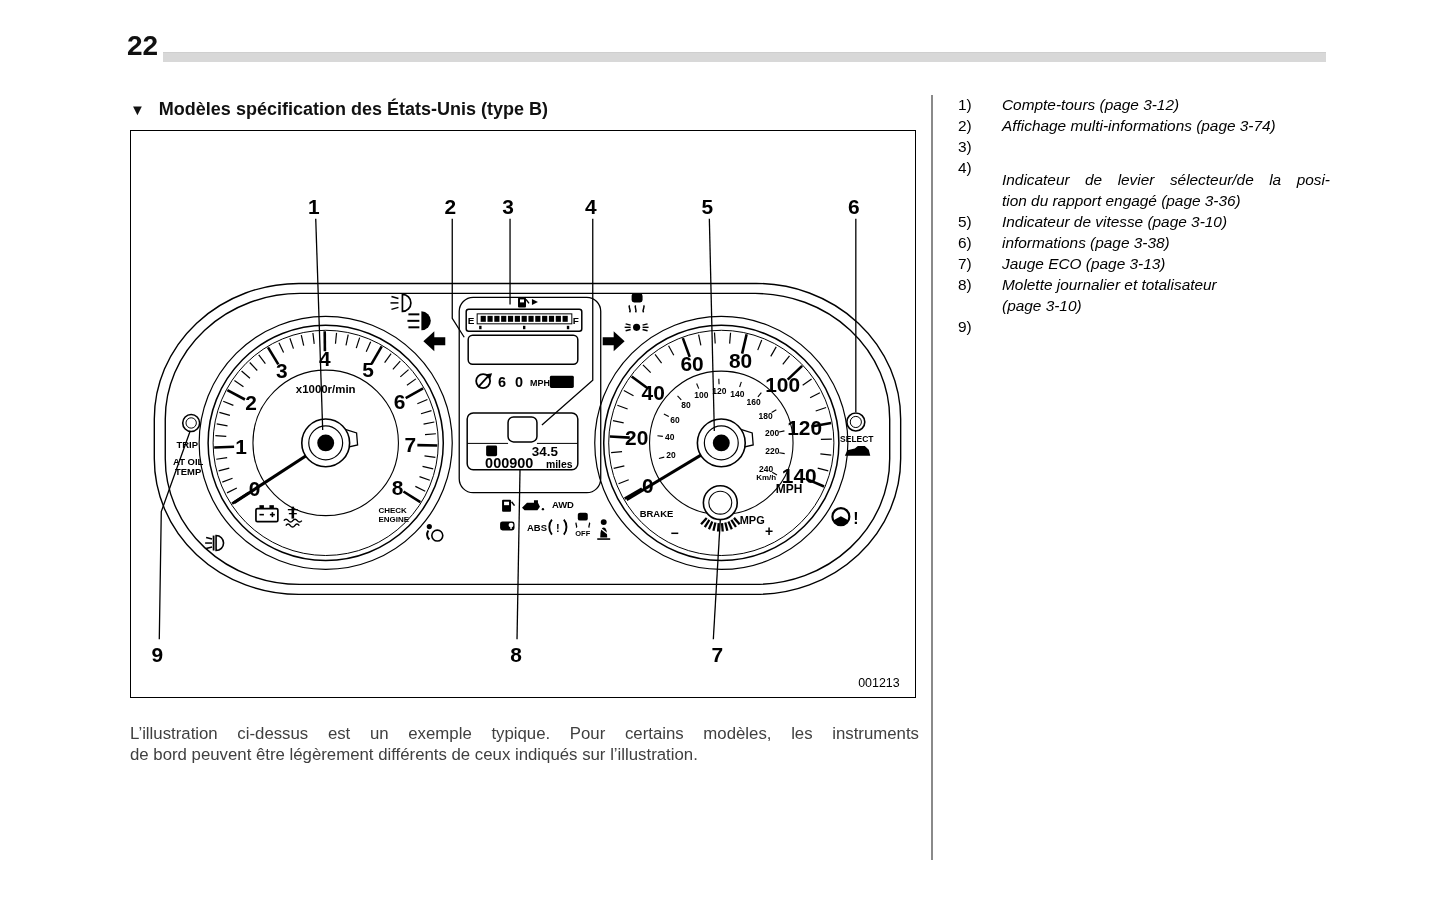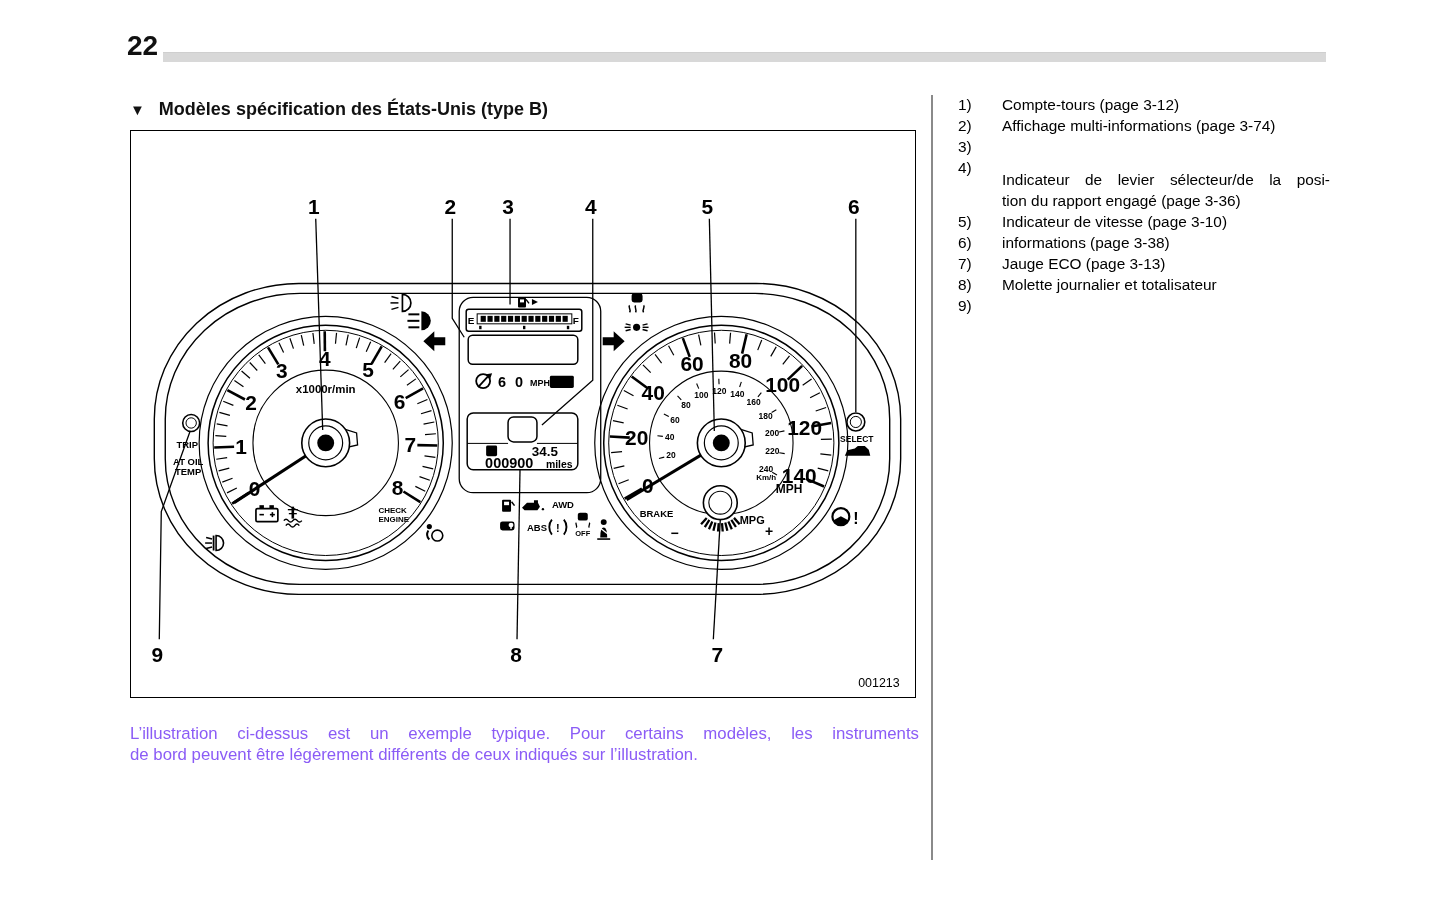--- a/index.html
+++ b/index.html
@@ -5,27 +5,27 @@
   html,body{margin:0;padding:0;background:#fff;}
   #page{position:relative;width:1445px;height:909px;background:#fff;overflow:hidden;
         font-family:"Liberation Sans",sans-serif;color:#111;}
   .abs{position:absolute;}
   #page-number{left:127px;top:30px;font-size:28px;font-weight:bold;letter-spacing:0px;}
   #header-rule{left:163px;top:52px;width:1163px;height:9px;background:#d8d8d8;border-top:1px solid #cfcfcf;}
   #section-title{left:130px;top:99px;font-size:18px;font-weight:bold;display:flex;align-items:center;gap:14px;}
   #section-title .tri{font-size:15px;}
   #figure-frame{left:130px;top:130px;width:786px;height:568px;border:1.6px solid #000;box-sizing:border-box;background:#fff;}
   #figure-frame svg{display:block;width:100%;height:100%;}
-  #caption{left:130px;top:712px;width:789px;font-size:16.8px;line-height:20.8px;color:#8b5cf6;}
+  #caption{left:130px;top:712px;width:789px;font-size:16.8px;line-height:20.8px;color:#404040;}
   .jline{text-align:justify;text-align-last:justify;margin-top:12px;}
   #divider{left:931px;top:95px;width:2px;height:765px;background:#8a8a8a;}
   #legend{left:958px;top:94px;width:372px;font-size:15.4px;line-height:21px;color:#000;}
   .legend-item{display:flex;}
   .legend-item .num{width:44px;flex:0 0 44px;}
-  .legend-item .txt{flex:1;}
+  .legend-item .txt{flex:1;font-style:italic;}
   svg text{font-family:"Liberation Sans",sans-serif;fill:#000;}
 </style>
 </head>
 <body>
 
 <div id="page">
   <div class="abs" id="page-number">22</div>
   <div class="abs" id="header-rule"></div>
   <div class="abs" id="section-title">
     <span class="tri">▼</span>
@@ -457,19 +457,20 @@
       <div class="legend-item">
         <div class="num">7)</div>
         <div class="txt">
           <div>Jauge ECO (page 3-13)</div>
         </div>
       </div>
       <div class="legend-item">
         <div class="num">8)</div>
         <div class="txt">
           <div>Molette journalier et totalisateur</div>
+          <div>(page 3-10)</div>
         </div>
       </div>
       <div class="legend-item">
         <div class="num">9)</div>
       </div>
     </div>
 </div>
 
 </body></html>

